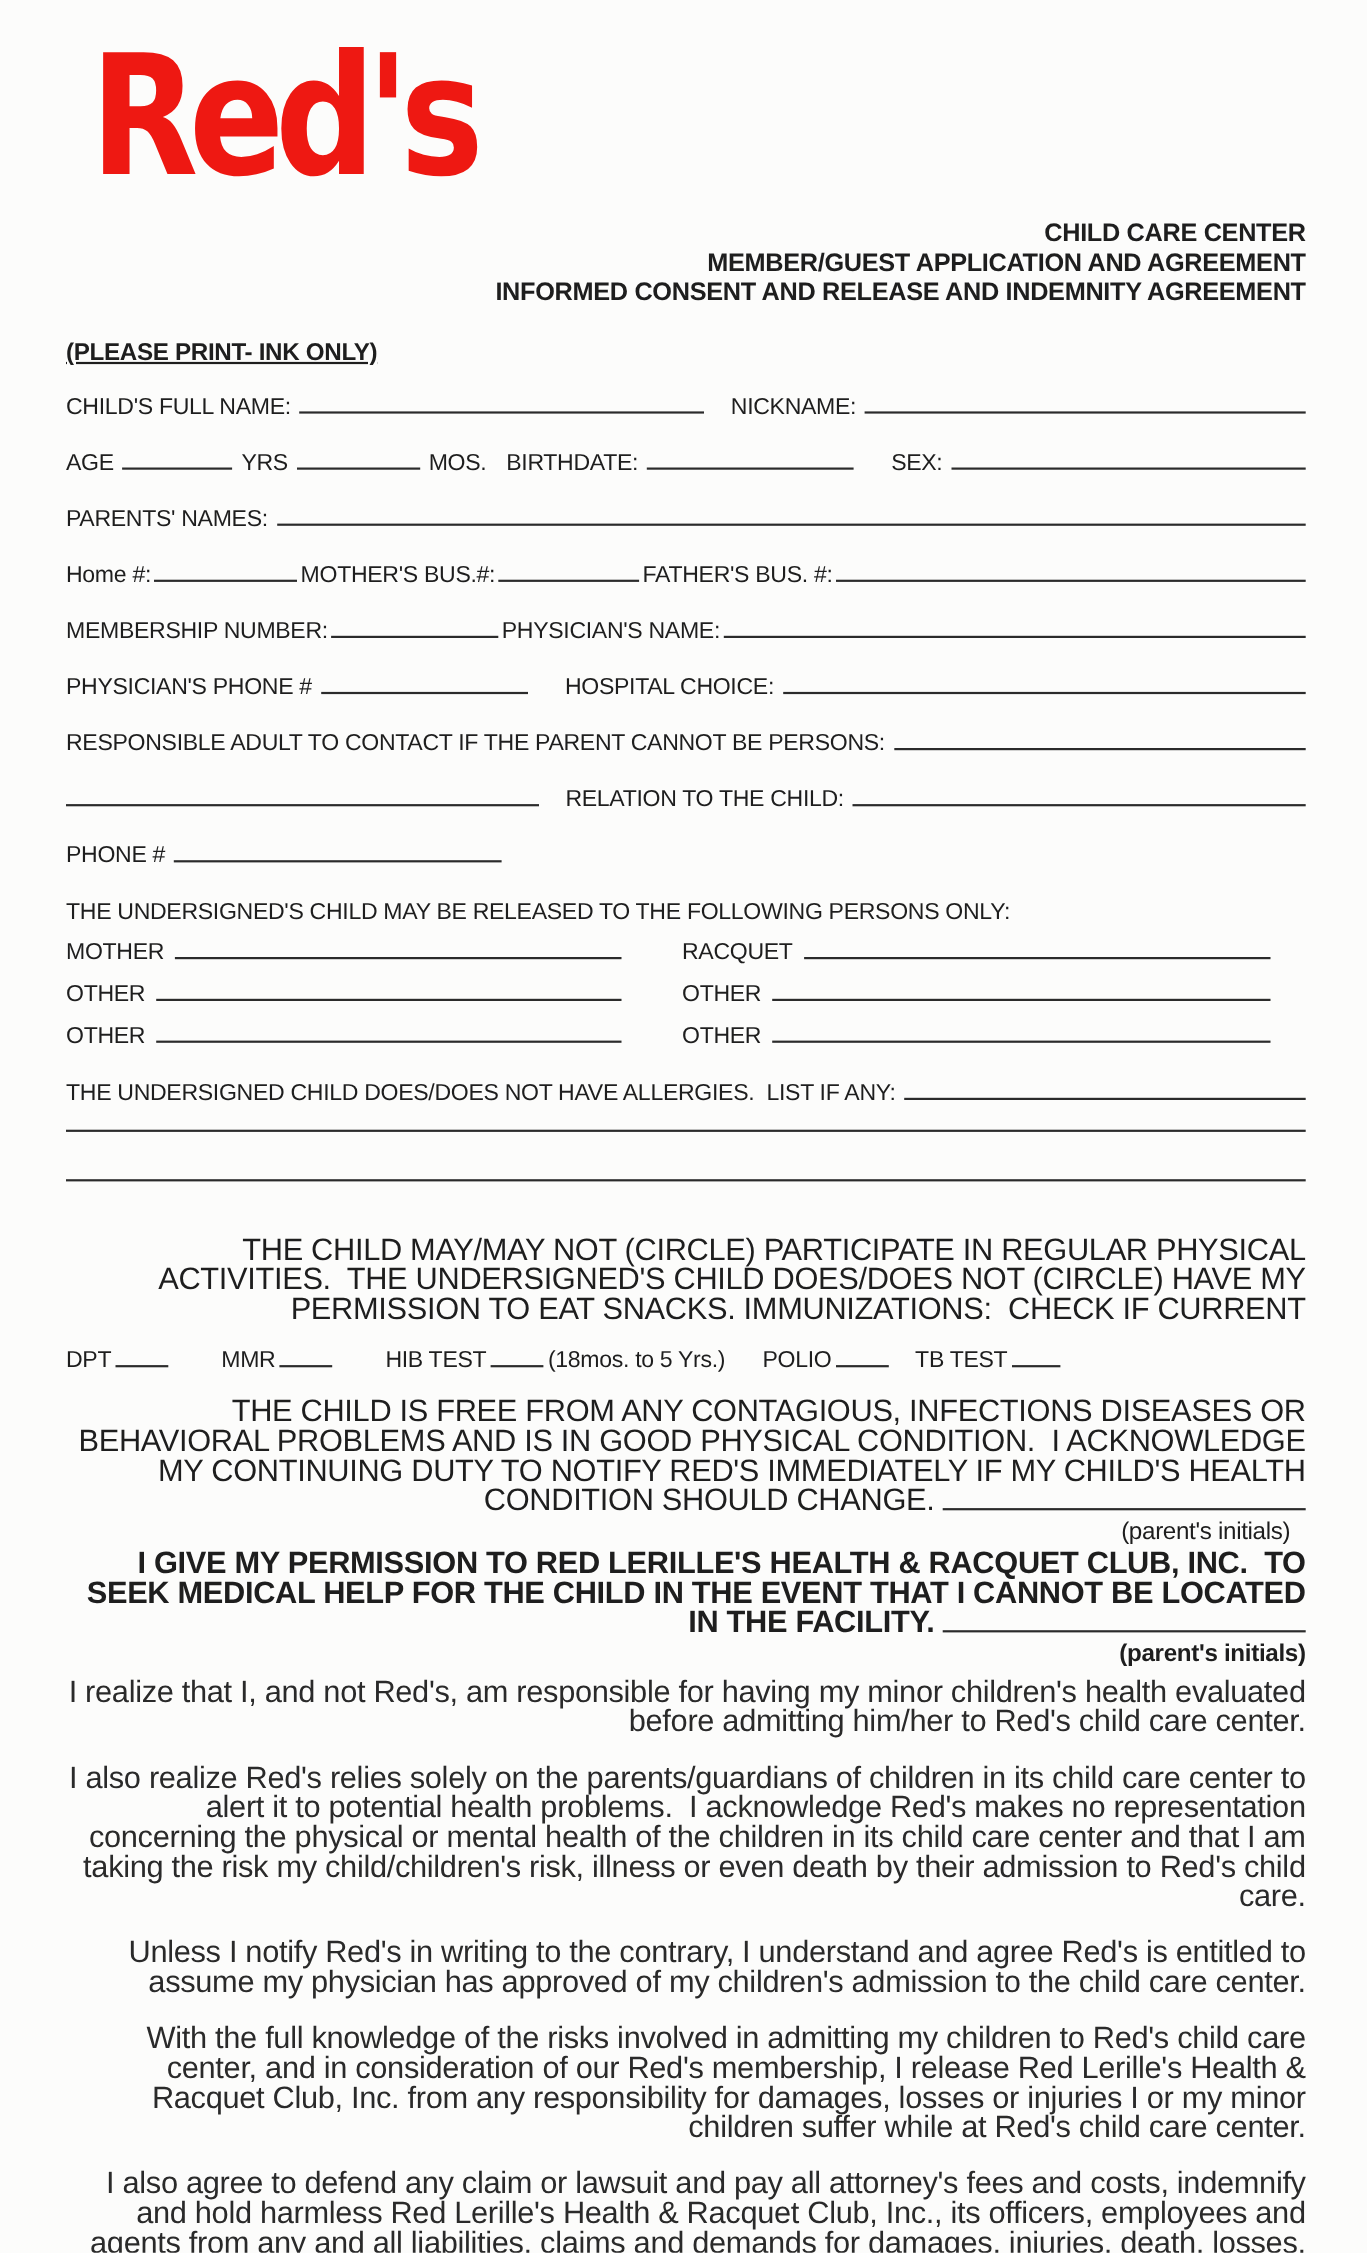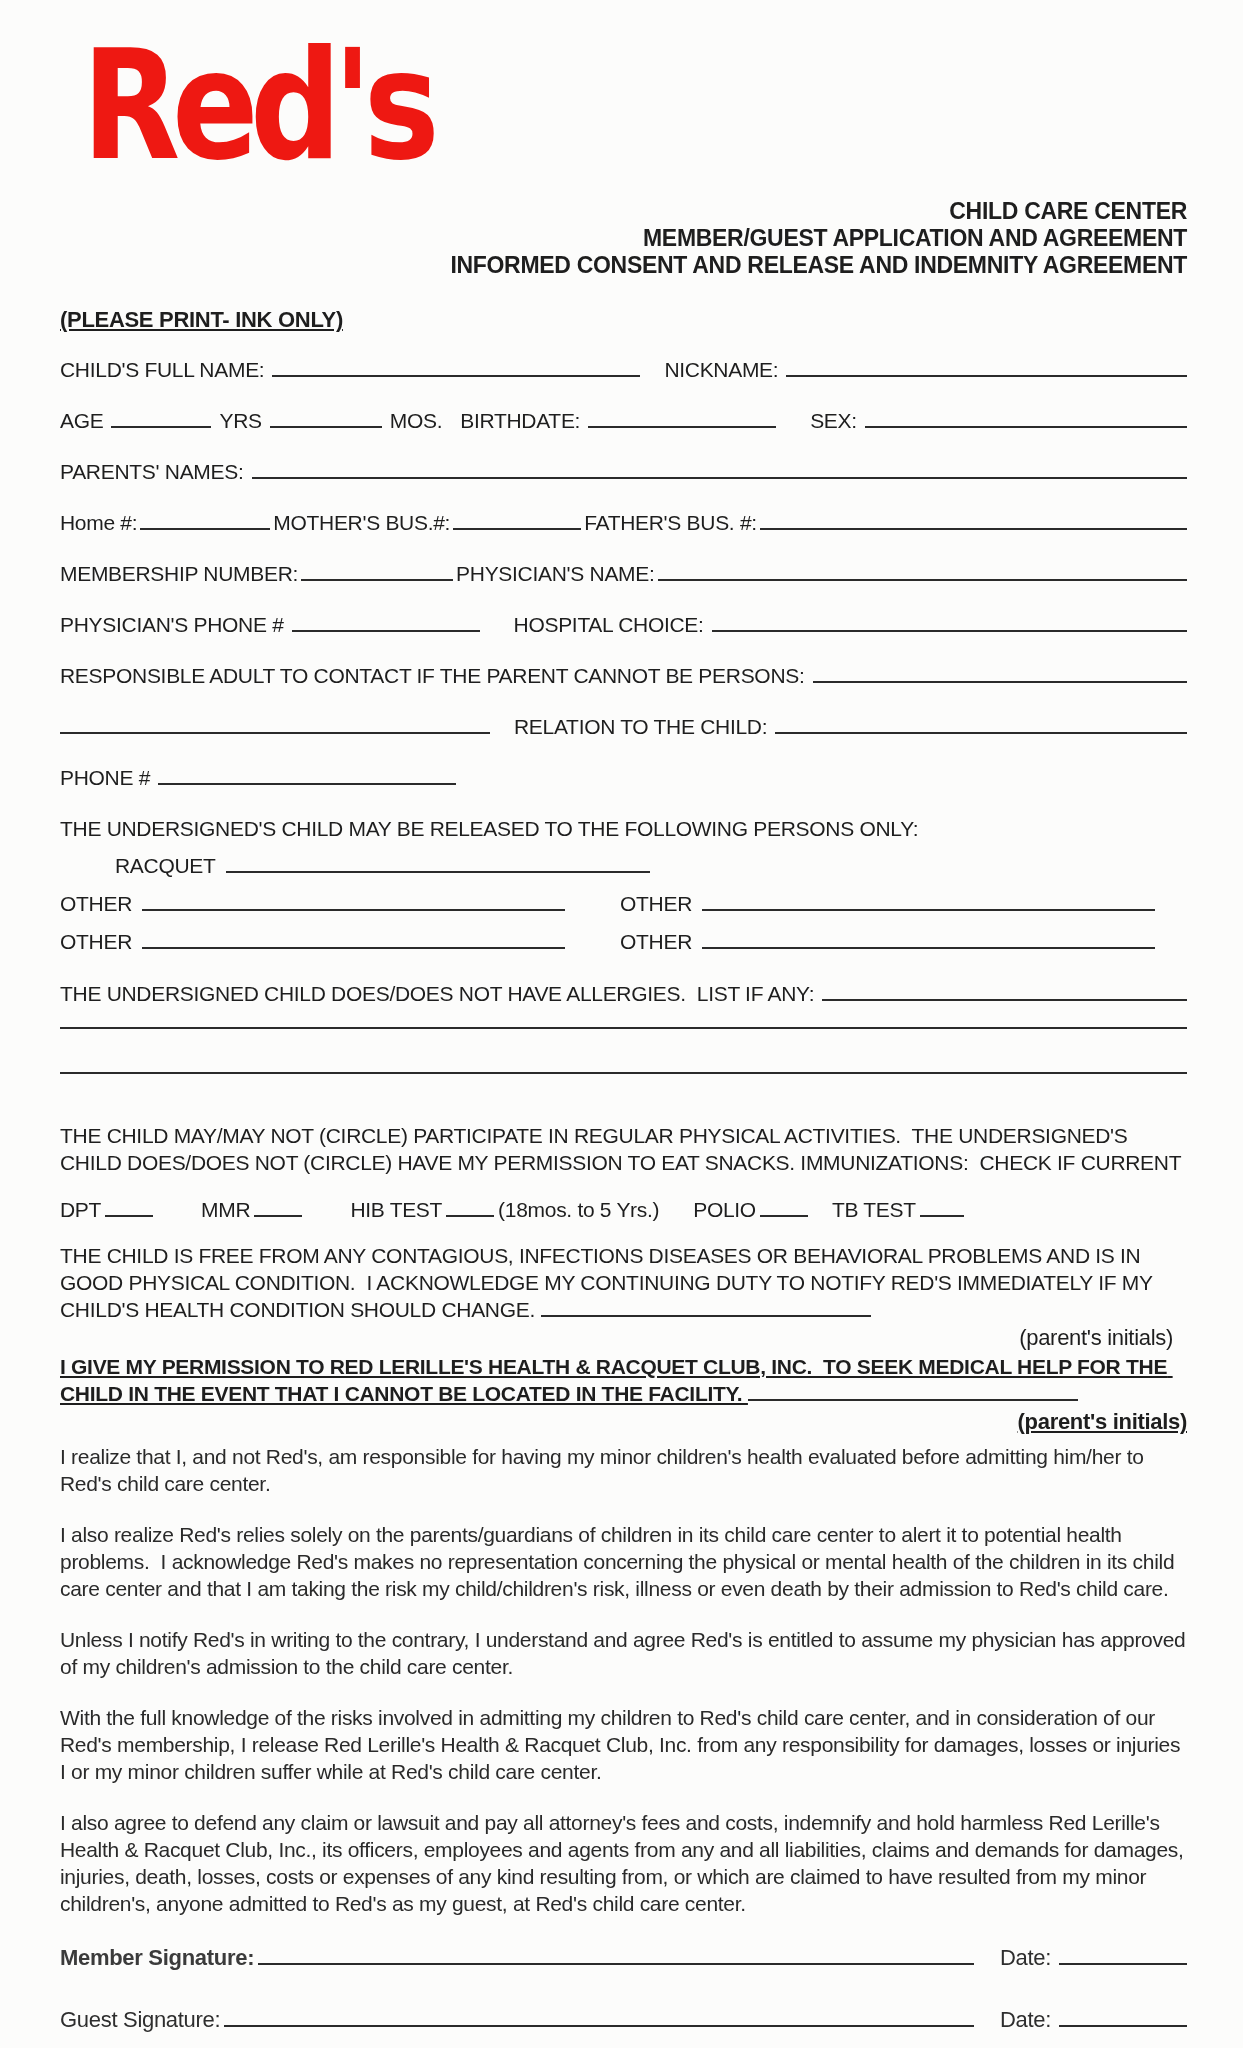--- a/index.html
+++ b/index.html
@@ -29,25 +29,25 @@
   .tight { column-gap:3px; }
   .lbl { white-space:pre; flex:0 0 auto; }
   .blank { border-bottom:2px solid #2b2b2b; height:0; flex:0 0 auto; align-self:baseline; }
   .grow { flex:1 1 auto; }
   .sp10{margin-left:10px;} .sp16{margin-left:16px;} .sp26{margin-left:26px;} .sp40{margin-left:40px;}
 
   .cols { display:flex; margin-top:11px; height:27px; font-size:21px; letter-spacing:-.3px; }
   .col-l { flex:0 0 505px; display:flex; align-items:baseline; column-gap:10px; }
   .col-r { flex:0 0 535px; margin-left:55px; display:flex; align-items:baseline; column-gap:10px; }
 
-  .para { font-size:21px; line-height:27px; letter-spacing:-.3px; white-space:pre-wrap; }
+  .para { font-size:28px; line-height:27px; letter-spacing:-.3px; white-space:pre-wrap;text-align:right; }
   .caps-para { margin-top:24px; }
   .inline-blank { display:inline-block; border-bottom:2px solid #2b2b2b; height:14px; }
   .initials { text-align:right; font-size:22px; line-height:26px; margin-top:2px; padding-right:14px; letter-spacing:-.3px; }
-  .bold { font-weight:bold;text-decoration:underline; }
+  .bold { font-weight:bold; }
   .mixed { color:#2a2a2a; margin-top:24px; }
 
   .sig { display:flex; align-items:baseline; column-gap:8px; font-size:22px; letter-spacing:-.3px; height:28px; }
   .sig .lbl-b { font-weight:bold; color:#3b3b3b; white-space:pre; }
   .sig .lbl-r { color:#2e2e2e; white-space:pre; }
   .dategap { margin-left:18px; }
 </style>
 </head>
 <body>
 
@@ -124,20 +124,24 @@
   <div class="row">
     <span class="lbl">PHONE #</span>
     <span class="blank" style="width:298px"></span>
   </div>
 
   <div class="row">
     <span class="lbl">THE UNDERSIGNED'S CHILD MAY BE RELEASED TO THE FOLLOWING PERSONS ONLY:</span>
   </div>
 
   <div class="cols">
+    <div class="col-l">
+      <span class="lbl">MOTHER</span>
+      <span class="blank grow"></span>
+    </div>
     <div class="col-r">
       <span class="lbl">RACQUET</span>
       <span class="blank grow"></span>
     </div>
   </div>
 
   <div class="cols">
     <div class="col-l">
       <span class="lbl">OTHER</span>
       <span class="blank grow"></span>

